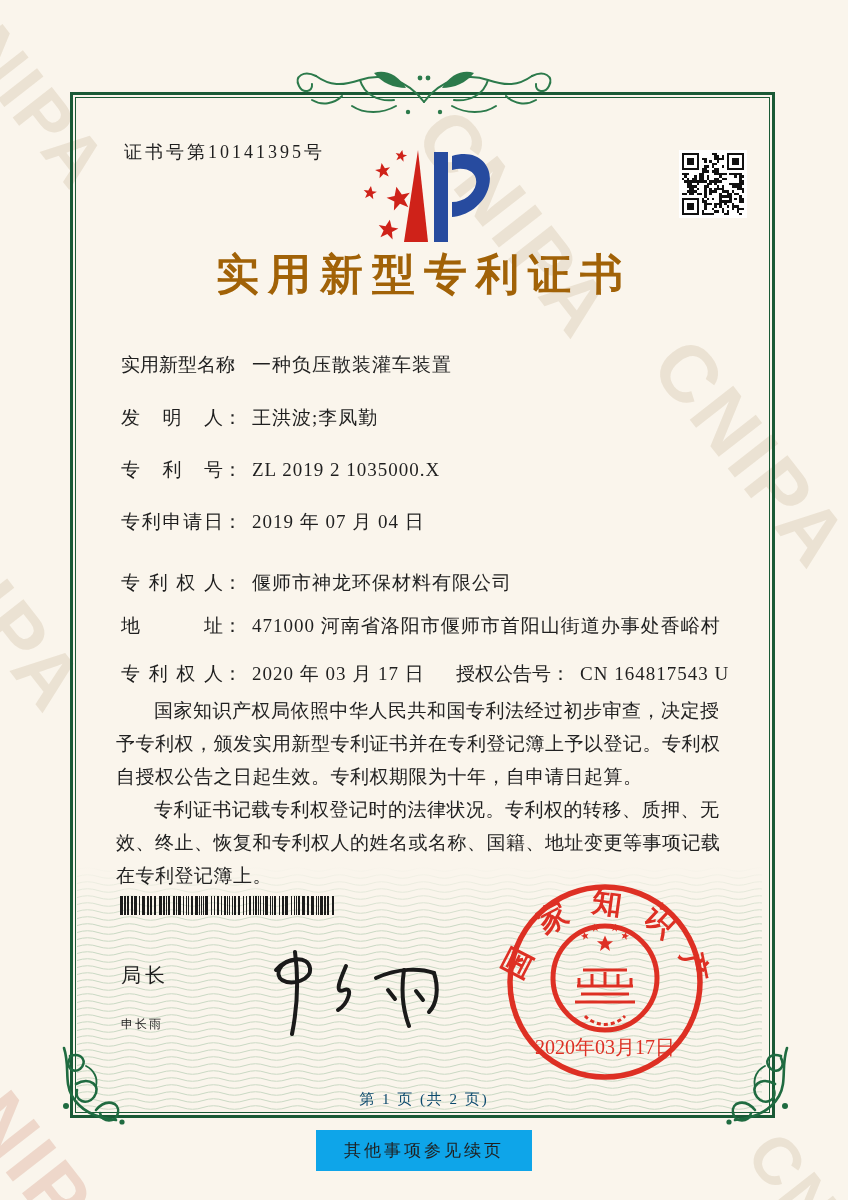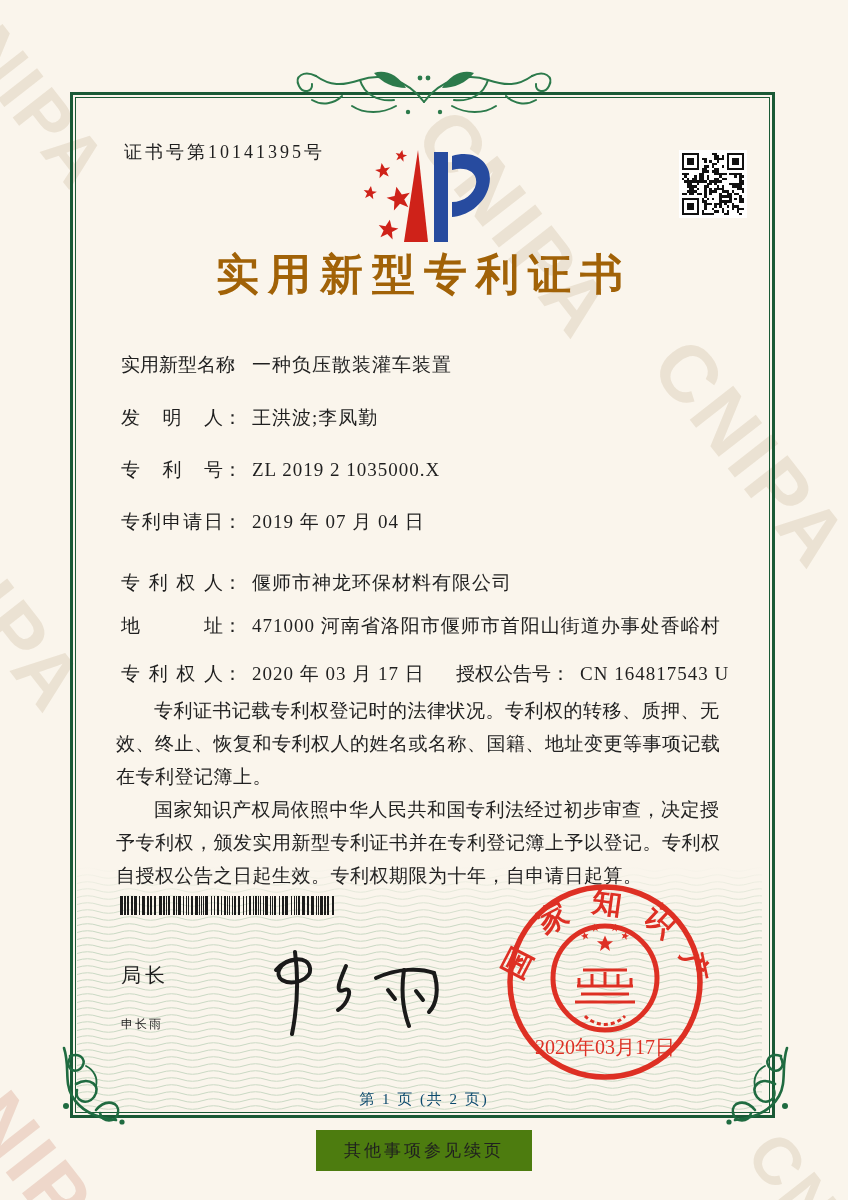--- a/index.html
+++ b/index.html
@@ -59,21 +59,21 @@
   .paras p{margin:0;text-indent:2em;}
   .barcode{position:absolute;left:120px;top:896px;z-index:4;}
   .issuer-title{position:absolute;left:121px;top:962px;z-index:4;font-size:20px;letter-spacing:4px;}
   .issuer-name{position:absolute;left:121px;top:1016px;z-index:4;font-size:12px;letter-spacing:2px;}
   .signature{position:absolute;left:248px;top:946px;z-index:4;}
   .seal{position:absolute;left:497px;top:882px;z-index:5;opacity:0.94;}
   .page-info{position:absolute;left:0;right:0;top:1090px;z-index:4;text-align:center;
     font-size:15px;letter-spacing:2px;color:#0c4a6e;}
   .note-box{
     position:absolute;left:50%;top:1130px;transform:translateX(-50%);z-index:4;
-    background:#4d7c0f;padding:9px 28px;font-size:17px;letter-spacing:3px;white-space:nowrap;
+    background:#0ea5e9;padding:9px 28px;font-size:17px;letter-spacing:3px;white-space:nowrap;
   }
 </style>
 </head>
 <body>
 
 <span class="wm wm1">CNIPA</span>
 <span class="wm wm2">CNIPA</span>
 <span class="wm wm3">CNIPA</span>
 <span class="wm wm4">CNIPA</span>
 <span class="wm wm5">CNIPA</span>
@@ -380,22 +380,22 @@
   <div class="frow r6">
     <span class="flabel">地址</span><span class="fcolon">：</span><span class="fvalue">471000 河南省洛阳市偃师市首阳山街道办事处香峪村</span>
   </div>
   <div class="frow r7">
     <span class="flabel">专利权人</span><span class="fcolon">：</span><span class="fvalue">2020 年 03 月 17 日</span>
     <span class="grant2"><span>授权公告号</span><span class="fcolon">：</span><span class="fvalue">CN 164817543 U</span></span>
   </div>
 </div>
 
 <div class="paras">
+  <p>国家知识产权局依照中华人民共和国专利法经过初步审查，决定授予专利权，颁发实用新型专利证书并在专利登记簿上予以登记。专利权自授权公告之日起生效。专利权期限为十年，自申请日起算。</p>
   <p>专利证书记载专利权登记时的法律状况。专利权的转移、质押、无效、终止、恢复和专利权人的姓名或名称、国籍、地址变更等事项记载在专利登记簿上。</p>
-  <p>国家知识产权局依照中华人民共和国专利法经过初步审查，决定授予专利权，颁发实用新型专利证书并在专利登记簿上予以登记。专利权自授权公告之日起生效。专利权期限为十年，自申请日起算。</p>
 </div>
 
 <svg class="barcode" width="218" height="19" viewBox="0 0 218 19" shape-rendering="crispEdges">
   <g id="bc-bars" fill="#1c1c1c">
       <rect x="0" y="0" width="3" height="19"></rect>
       <rect x="4" y="0" width="2" height="19"></rect>
       <rect x="7" y="0" width="2" height="19"></rect>
       <rect x="11" y="0" width="2" height="19"></rect>
       <rect x="14" y="0" width="3" height="19"></rect>
       <rect x="19" y="0" width="1" height="19"></rect>

